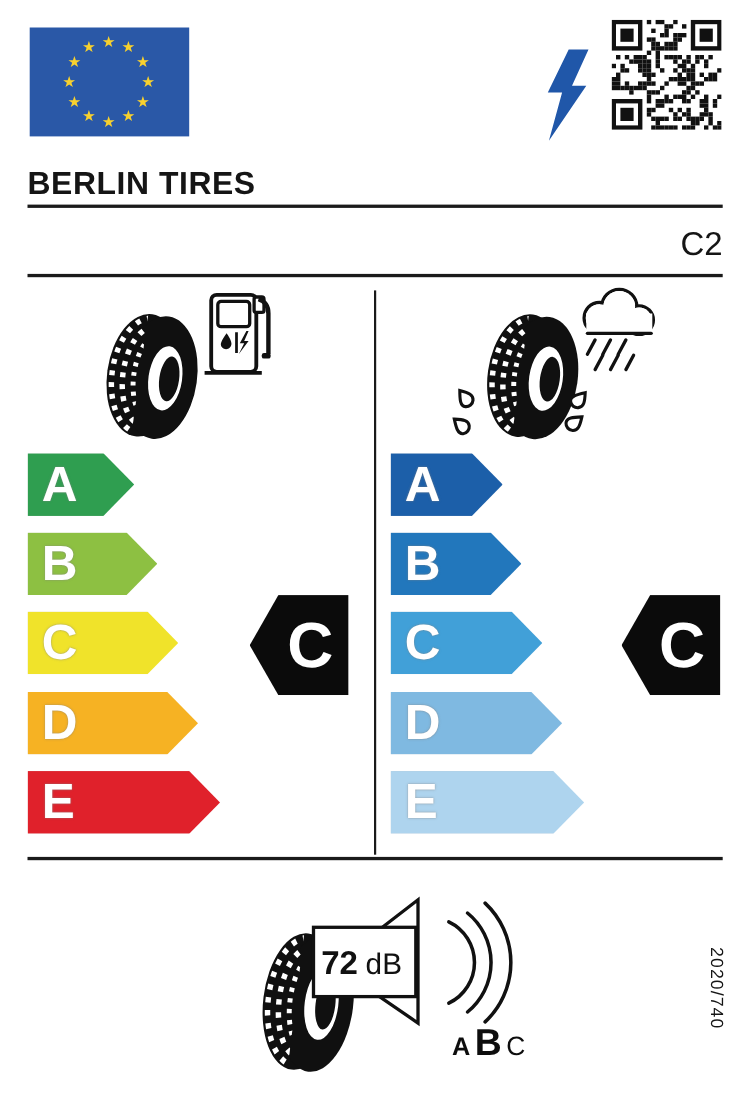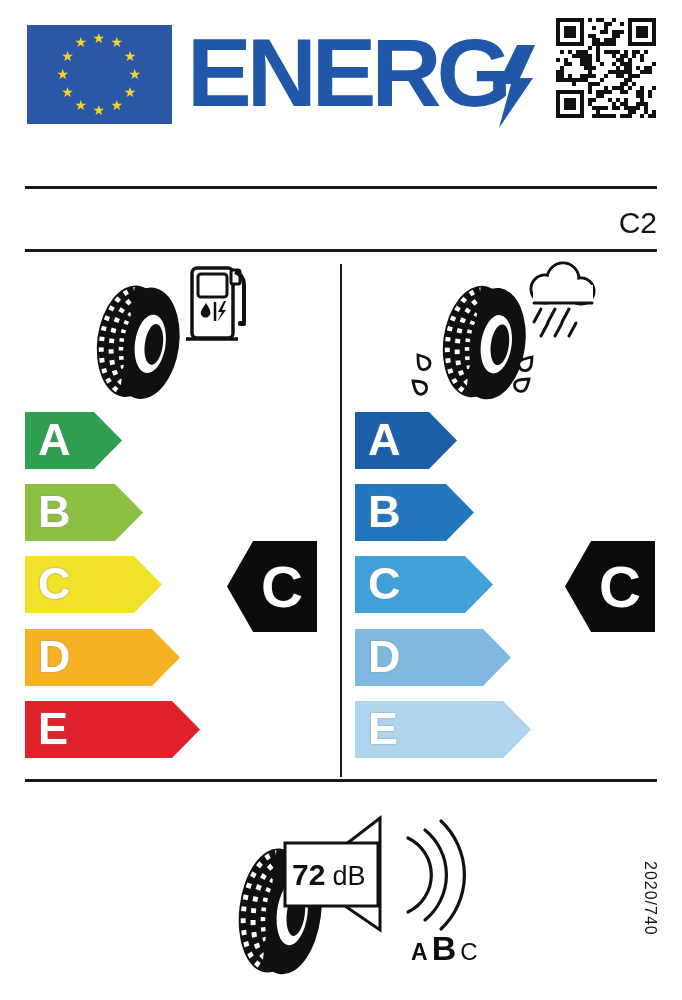--- a/index.html
+++ b/index.html
@@ -70,21 +70,20 @@
         <span class="star" style="color: rgb(248, 209, 46); left: 96.6769px; top: 59.5px;">★</span>
         <span class="star" style="color: rgb(248, 209, 46); left: 83.5px; top: 72.6769px;">★</span>
         <span class="star" style="color: rgb(248, 209, 46); left: 65.5px; top: 77.5px;">★</span>
         <span class="star" style="color: rgb(248, 209, 46); left: 47.5px; top: 72.6769px;">★</span>
         <span class="star" style="color: rgb(248, 209, 46); left: 34.3231px; top: 59.5px;">★</span>
         <span class="star" style="color: rgb(248, 209, 46); left: 29.5px; top: 41.5px;">★</span>
         <span class="star" style="color: rgb(248, 209, 46); left: 34.3231px; top: 23.5px;">★</span>
         <span class="star" style="color: rgb(248, 209, 46); left: 47.5px; top: 10.3231px;">★</span>
       </div>
   </div>
-  <div class="energ" style="color: rgb(32, 87, 169);">ENERG</div>
   <svg class="abs" style="left:489px;top:38px" width="50" height="95" viewBox="0 0 50 95">
     <polygon id="bolt" points="28,7 46,7 31,40 44,40 10,90 22,46 9,46" fill="#2057a9"></polygon>
   </svg>
   <svg class="abs" style="left:556px;top:18px" width="100" height="100" viewBox="0 0 100 100" id="qr">
       <rect x="32" y="0" width="4" height="4" fill="#111"></rect>
       <rect x="40" y="0" width="4" height="4" fill="#111"></rect>
       <rect x="44" y="0" width="4" height="4" fill="#111"></rect>
       <rect x="56" y="0" width="4" height="4" fill="#111"></rect>
       <rect x="48" y="4" width="4" height="4" fill="#111"></rect>
       <rect x="52" y="4" width="4" height="4" fill="#111"></rect>
@@ -280,20 +279,21 @@
       <rect x="4" y="4" width="20" height="20" fill="#fff"></rect>
       <rect x="8" y="8" width="12" height="12" fill="#111"></rect>
       <rect x="72" y="0" width="28" height="28" fill="#111"></rect>
       <rect x="76" y="4" width="20" height="20" fill="#fff"></rect>
       <rect x="80" y="8" width="12" height="12" fill="#111"></rect>
       <rect x="0" y="72" width="28" height="28" fill="#111"></rect>
       <rect x="4" y="76" width="20" height="20" fill="#fff"></rect>
       <rect x="8" y="80" width="12" height="12" fill="#111"></rect>
     </svg>
 
+  <div class="brand">BERLIN TIRES</div>
   <div class="rule" style="top:186px"></div>
   <div class="vclass">C2</div>
   <div class="rule" style="top:249px"></div>
   <div class="divider"></div>
 
   <svg class="abs" style="left:85px;top:258px" width="165" height="148" viewBox="0 0 165 148">
     <g transform="rotate(8 50 91) translate(5,26) scale(0.9,0.89)">
       <use href="#tire" width="100" height="130"></use>
     </g>
     <g>

